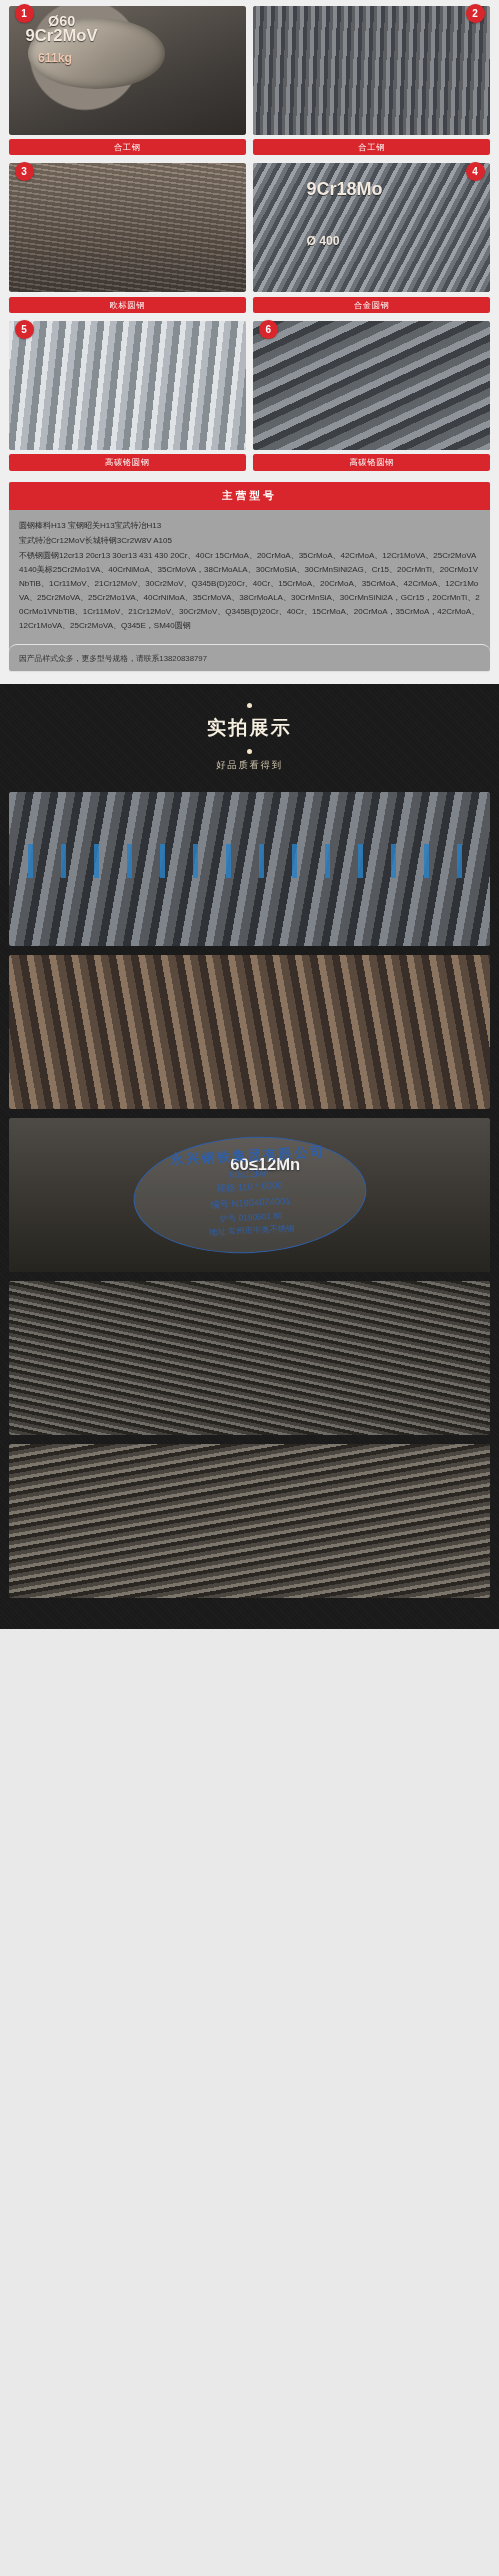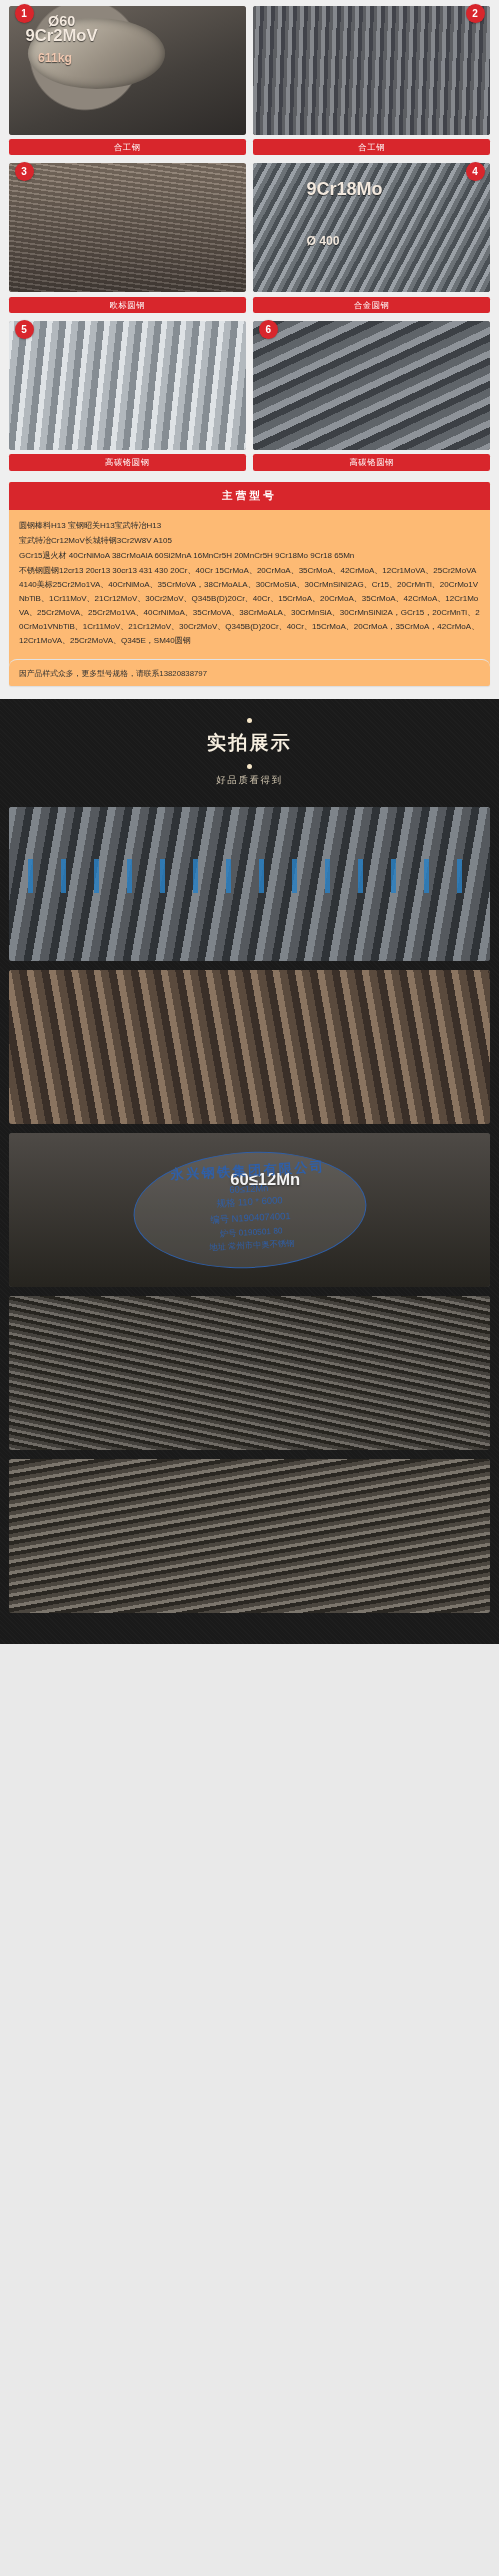--- a/index.html
+++ b/index.html
@@ -119,21 +119,21 @@
   }
   .pt1 { top: 7.8px; left: 39px; font-size: 14.4px; }
   .pt2 { top: 20px; left: 16.6px; font-size: 16.6px; }
   .pt3 { top: 45px; left: 29px; font-size: 12.2px; color: #f0c8b0; }
   .pt4 { top: 15.5px; left: 53px; font-size: 18px; }
   .pt5 { top: 71px; left: 53px; font-size: 12.2px; }
 
   
   .spec-wrap { background: #efefef; padding: 3.3px 9px 12.2px 9px; }
   .spec-card {
-    background: #fdba74;
+    background: #a3a3a3;
     border-radius: 2.2px;
     overflow: hidden;
     box-shadow: 0 0.6px 1.1px rgba(0,0,0,.08);
   }
   .spec-head {
     background: #d8262c;
     color: #fff;
     text-align: center;
     font-size: 10.5px;
     font-weight: bold;
@@ -322,21 +322,20 @@
 
     </div>
   </section>
 
   <section class="spec-wrap">
     <div class="spec-card">
       <div class="spec-head">主营型号</div>
       <div class="spec-body">
         <p>圆钢棒料H13 宝钢昭关H13宝武特冶H13</p>
         <p>宝武特冶Cr12MoV长城特钢3Cr2W8V A105</p>
-        <p>GCr15退火材 40CrNiMoA 38CrMoAlA 60Si2MnA 16MnCr5H 20MnCr5H 9Cr18Mo 9Cr18 65Mn</p>
         <p>不锈钢圆钢12cr13 20cr13 30cr13 431 430  20Cr、40Cr 15CrMoA、20CrMoA、35CrMoA、42CrMoA、12Cr1MoVA、25Cr2MoVA4140美标25Cr2Mo1VA、40CrNiMoA、35CrMoVA，38CrMoALA、30CrMoSiA、30CrMnSiNi2AG、Cr15、20CrMnTi、20CrMo1VNbTiB、1Cr11MoV、21Cr12MoV、30Cr2MoV、Q345B(D)20Cr、40Cr、15CrMoA、20CrMoA、35CrMoA、42CrMoA、12Cr1MoVA、25Cr2MoVA、25Cr2Mo1VA、40CrNiMoA、35CrMoVA、38CrMoALA、30CrMnSiA、30CrMnSiNi2A，GCr15，20CrMnTi、20CrMo1VNbTiB、1Cr11MoV、21Cr12MoV、30Cr2MoV、Q345B(D)20Cr、40Cr、15CrMoA、20CrMoA，35CrMoA，42CrMoA、12Cr1MoVA、25Cr2MoVA、Q345E，SM40圆钢</p>
       </div>
       <div class="spec-note">因产品样式众多，更多型号规格，请联系13820838797</div>
     </div>
   </section>
 
   <section class="real-section">
     <div class="real-title-row">
       <span class="dot"></span>
       <span class="real-title">实拍展示</span>

